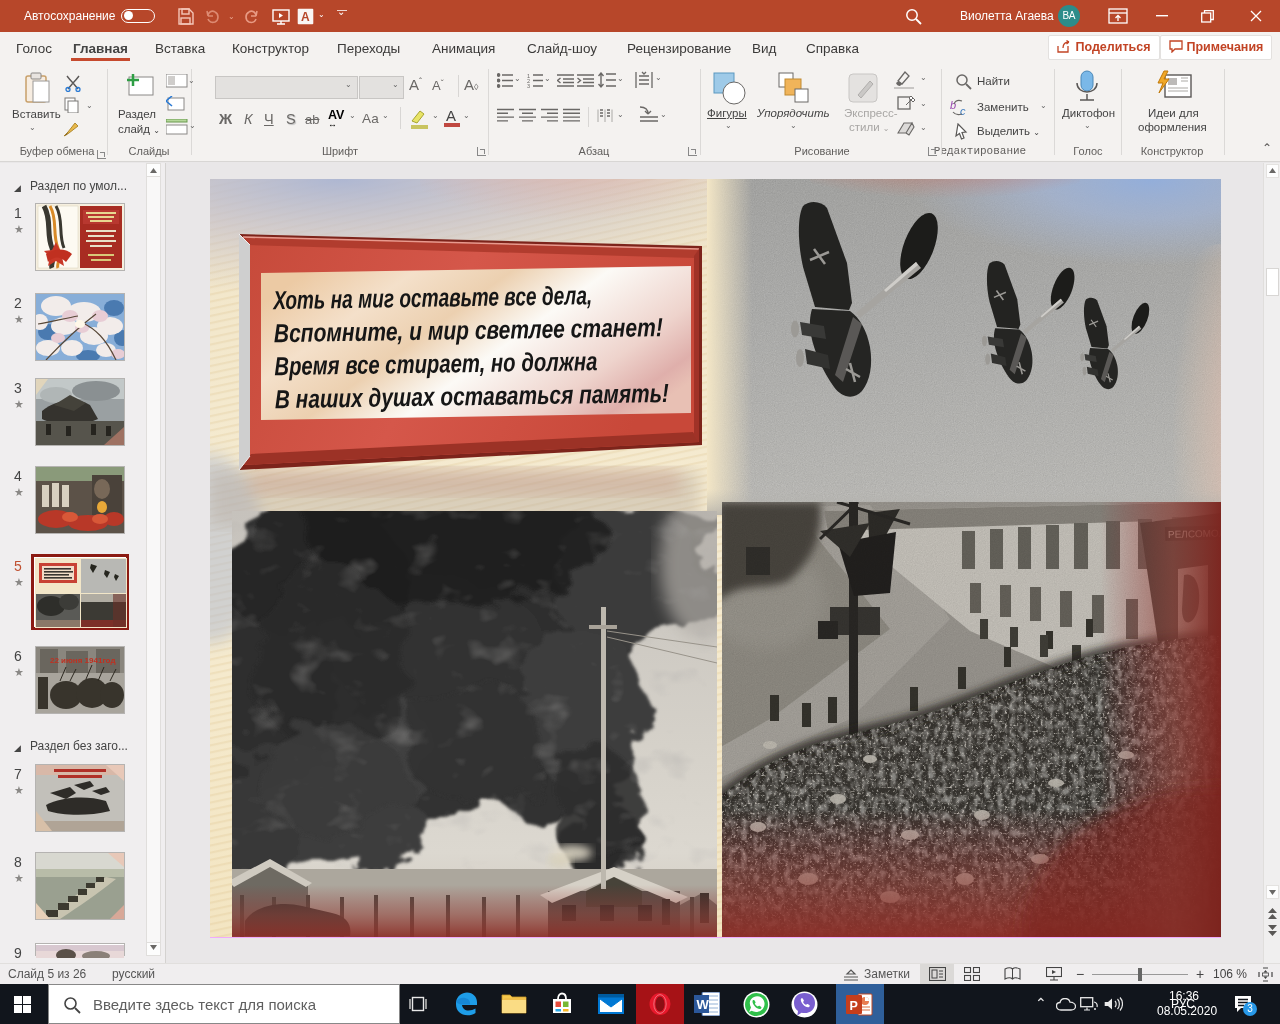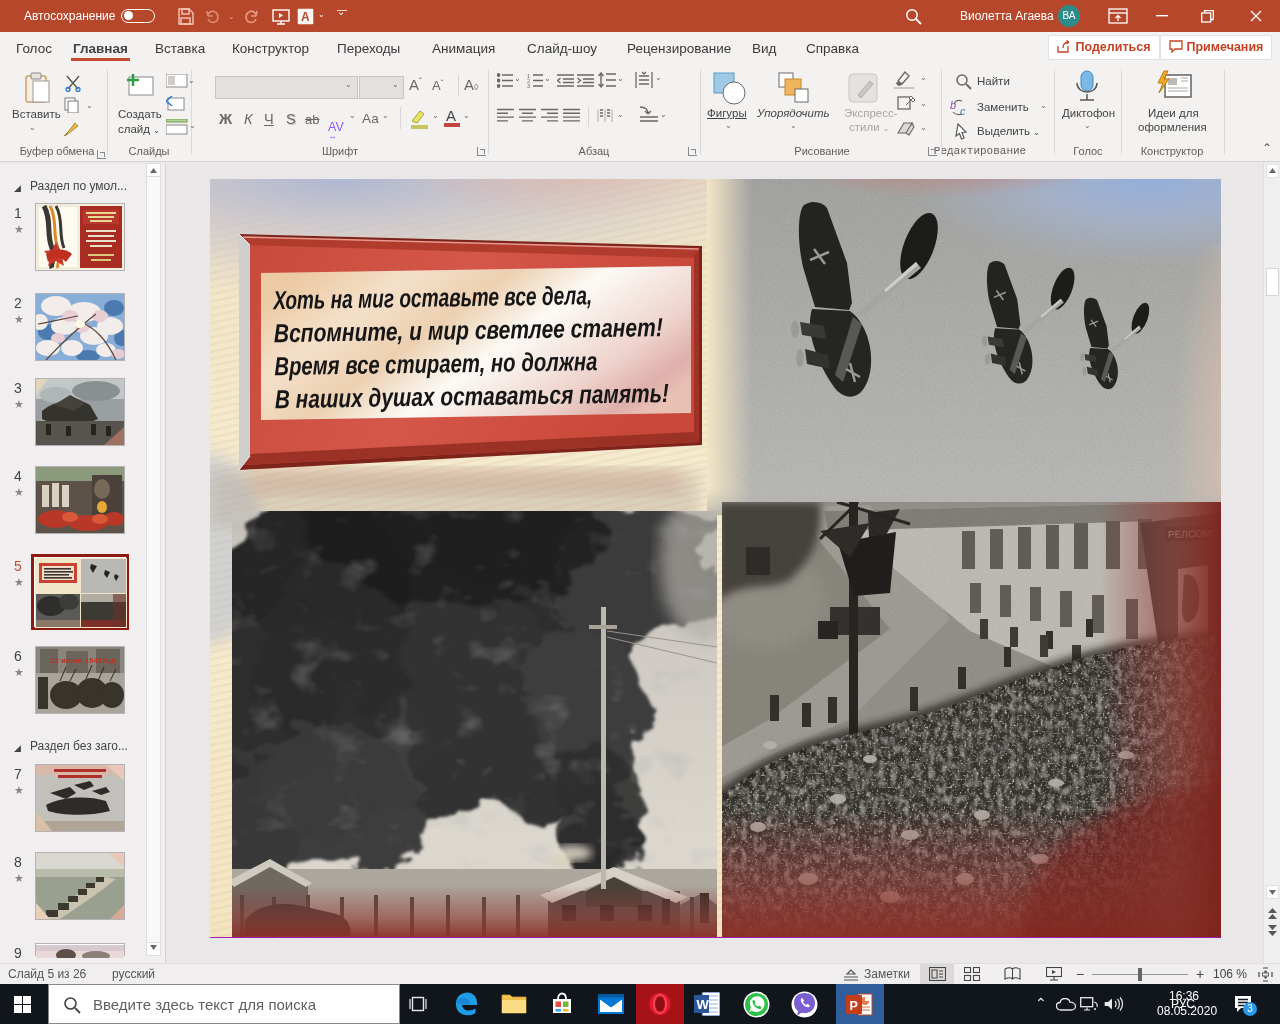--- a/index.html
+++ b/index.html
@@ -40,21 +40,21 @@
   .tstar { position:absolute; left:14px; font-size:11px; color:#8a8886; }
   .sechead { position:absolute; left:30px; font-size:12px; color:#444; }
   .secarr { position:absolute; left:14px; font-size:9px; color:#444; }
   #pscroll { position:absolute; right:4px; top:0px; width:15px; height:793px; background:#f9f8f8; border:1px solid #e0dedc; }
 
   
   #main { position:absolute; left:167px; top:163px; width:1096px; height:800px; background:#e9e7e8; }
   #vscroll { position:absolute; right:0; top:163px; width:17px; height:800px; background:#f0efef; border-left:1px solid #e0dedc; }
 
   
-  #canvas { position:absolute; left:210px; top:179px; width:1011px; height:759px; background:#a21caf; overflow:hidden; }
+  #canvas { position:absolute; left:210px; top:179px; width:1011px; height:759px; background:#f0abfc; overflow:hidden; }
 
   
   #statusbar { position:absolute; left:0; top:963px; width:1280px; height:21px; background:#f0eeef; border-top:1px solid #e1dfdd; font-size:12px; color:#555; }
 
   
   #taskbar { position:absolute; left:0; top:984px; width:1280px; height:40px; background:#11151c; }
   #searchbox { position:absolute; left:48px; top:0; width:352px; height:40px; background:#fff; border:1px solid #888; }
   #searchbox span { position:absolute; left:44px; top:11px; font-size:15px; color:#5f5f5f; }
   .traytxt { position:absolute; color:#fff; font-size:12px; }
 </style>
@@ -174,21 +174,21 @@
     <svg class="ric" style="left:62px;top:57px;" width="18" height="18" viewBox="0 0 18 18">
         <path d="M2,16 L6,12 L13,3 L16,6 L7,13 Z" fill="#e8b84a" stroke="#b08a30"></path>
         <path d="M2,16 L5,15 L6,12 Z" fill="#8a6820"></path>
       </svg>
     <div class="launcher" style="left:97px;top:87px;"></div>
 
     <svg class="ric" style="left:125px;top:11px;" width="30" height="30" viewBox="0 0 30 30">
         <rect x="4" y="3" width="24" height="18" fill="#fff" stroke="#8a8886"></rect>
         <path d="M8,0 L8,12 M2,6 L14,6" stroke="#2e9e44" stroke-width="2.5"></path>
       </svg>
-    <div class="rtext" style="left:118px;top:45px;">Создать</div>
+    <div class="rtext" style="left:118px;top:45px;">Раздел</div>
     <div class="rtext" style="left:118px;top:60px;">слайд <span style="font-size:8px;">⌄</span></div>
     <svg class="ric" style="left:166px;top:11px;" width="22" height="14" viewBox="0 0 22 14">
         <rect x="0" y="0" width="21" height="13" fill="#fff" stroke="#8a8886"></rect>
         <rect x="2" y="2" width="7" height="9" fill="#cfcdcb"></rect>
       </svg>
     <div class="chev" style="left:188px;top:13px;">⌄</div>
     <svg class="ric" style="left:166px;top:33px;" width="20" height="16" viewBox="0 0 20 16">
         <rect x="2" y="2" width="16" height="12" fill="#fff" stroke="#8a8886"></rect>
         <path d="M6,0 L0,5 L6,10" fill="none" stroke="#2a7ad4" stroke-width="1.6"></path>
       </svg>
@@ -204,21 +204,21 @@
     <div class="chev" style="left:392px;top:17px;">⌄</div>
     <div style="position:absolute;left:409px;top:13px;font-size:15px;color:#6a6866;">А<span style="font-size:9px;vertical-align:6px;">ˆ</span></div>
     <div style="position:absolute;left:432px;top:15px;font-size:13px;color:#6a6866;">А<span style="font-size:9px;vertical-align:4px;">ˇ</span></div>
     <div style="position:absolute;left:458px;top:12px;width:1px;height:22px;background:#d8d6d4;"></div>
     <div style="position:absolute;left:464px;top:13px;font-size:15px;color:#6a6866;">А<span style="font-size:9px;">◊</span></div>
     <div style="position:absolute;left:219px;top:48px;font-size:14.5px;font-weight:bold;color:#6a6866;">Ж</div>
     <div style="position:absolute;left:244px;top:48px;font-size:14.5px;font-style:italic;color:#6a6866;">К</div>
     <div style="position:absolute;left:264px;top:48px;font-size:14.5px;color:#6a6866;text-decoration:underline;">Ч</div>
     <div style="position:absolute;left:286px;top:48px;font-size:14.5px;color:#6a6866;text-shadow:1px 1px 1px #bbb;">S</div>
     <div style="position:absolute;left:305px;top:49px;font-size:13px;color:#6a6866;text-decoration:line-through;">ab</div>
-    <div style="position:absolute;left:328px;top:57px;font-size:12.5px;color:#8b5cf6;">AV<br><span style="font-size:9px;position:relative;top:-6px;letter-spacing:-1px;">↔</span></div>
+    <div style="position:absolute;left:328px;top:45px;font-size:12.5px;color:#000000;font-weight:bold;">AV<br><span style="font-size:9px;position:relative;top:-6px;letter-spacing:-1px;">↔</span></div>
     <div class="chev" style="left:349px;top:48px;">⌄</div>
     <div style="position:absolute;left:362px;top:48px;font-size:13.5px;color:#6a6866;">Аа</div>
     <div class="chev" style="left:382px;top:48px;">⌄</div>
     <div style="position:absolute;left:400px;top:44px;width:1px;height:22px;background:#d8d6d4;"></div>
     <svg class="ric" style="left:410px;top:46px;" width="20" height="20" viewBox="0 0 20 20">
         <path d="M2,12 L10,2 L14,5 L7,14 Z" fill="#e8e466" stroke="#a8a430"></path>
         <rect x="1" y="16" width="17" height="4" fill="#c9c460"></rect>
       </svg>
     <div class="chev" style="left:432px;top:48px;">⌄</div>
     <div style="position:absolute;left:446px;top:44px;font-size:15px;color:#444;">А</div>

